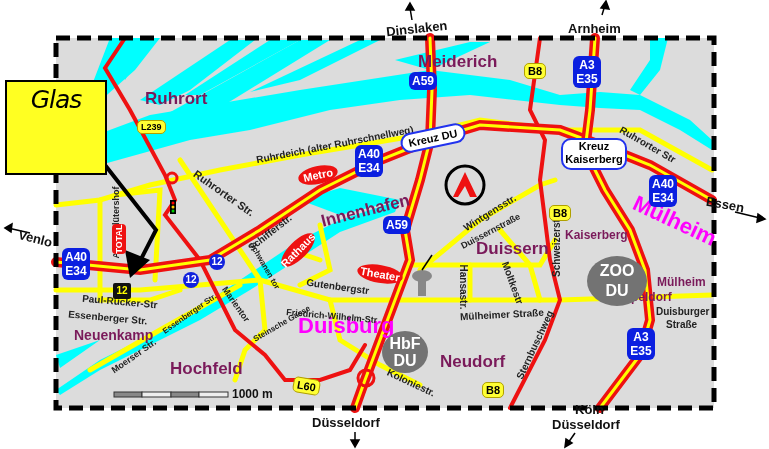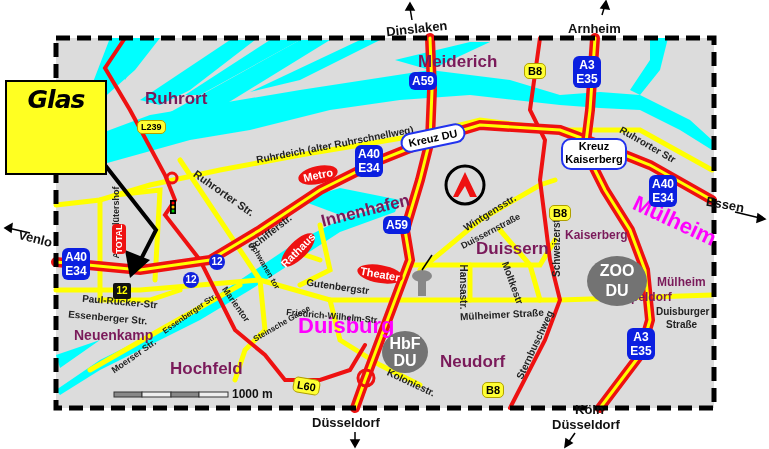--- a/index.html
+++ b/index.html
@@ -10,21 +10,21 @@
   .city{color:#ff00ff;font-size:22px;}
   .street{color:#222;font-size:10px;}
   .dir{color:#111;font-size:13px;}
   .badge-blue{position:absolute;background:#0b1fe0;color:#fff;border-radius:6px;font-weight:bold;font-size:12px;text-align:center;line-height:14px;padding:2px 3px;font-family:"Liberation Sans",sans-serif;}
   .badge-yellow{position:absolute;background:#ffff33;color:#000;border:1px solid #b0a000;border-radius:5px;font-weight:bold;font-size:11px;padding:1px 3px;font-family:"Liberation Sans",sans-serif;}
   .badge-red-oval{position:absolute;background:#ee1111;color:#fff;border-radius:50%;font-weight:bold;font-size:11px;text-align:center;font-family:"Liberation Sans",sans-serif;}
   .kreuz{position:absolute;background:#fff;border:2px solid #2233ee;border-radius:10px;font-weight:bold;font-size:11px;text-align:center;color:#000;font-family:"Liberation Sans",sans-serif;}
   .circle-red{position:absolute;background:#737373;color:#fff;border-radius:50%;font-weight:bold;text-align:center;font-family:"Liberation Sans",sans-serif;margin-top:8px;}
   .num-circle{position:absolute;width:16px;height:16px;border-radius:50%;background:#1122dd;color:#fff;font-size:10px;font-weight:bold;text-align:center;line-height:16px;font-family:"Liberation Sans",sans-serif;}
   #logo{position:absolute;left:5px;top:80px;width:102px;height:95px;background:#ffff22;border:2px solid #000;box-sizing:border-box;}
-  #logo span{display:block;text-align:center;font-family:"DejaVu Sans",sans-serif;font-weight:bold;font-size:25px;color:#000;line-height:36px;letter-spacing:-1px;font-style:italic;}
+  #logo span{display:block;text-align:center;font-family:"DejaVu Sans",sans-serif;font-weight:normal;font-size:25px;color:#000;line-height:36px;letter-spacing:-1px;font-style:italic;}
 </style>
 </head>
 <body>
 
 <div id="map">
 <svg width="769" height="449" viewBox="0 0 769 449">
 
   <rect x="56" y="38" width="658" height="370" fill="#dcdcdc"></rect>
 
   <g fill="#00ffff">

